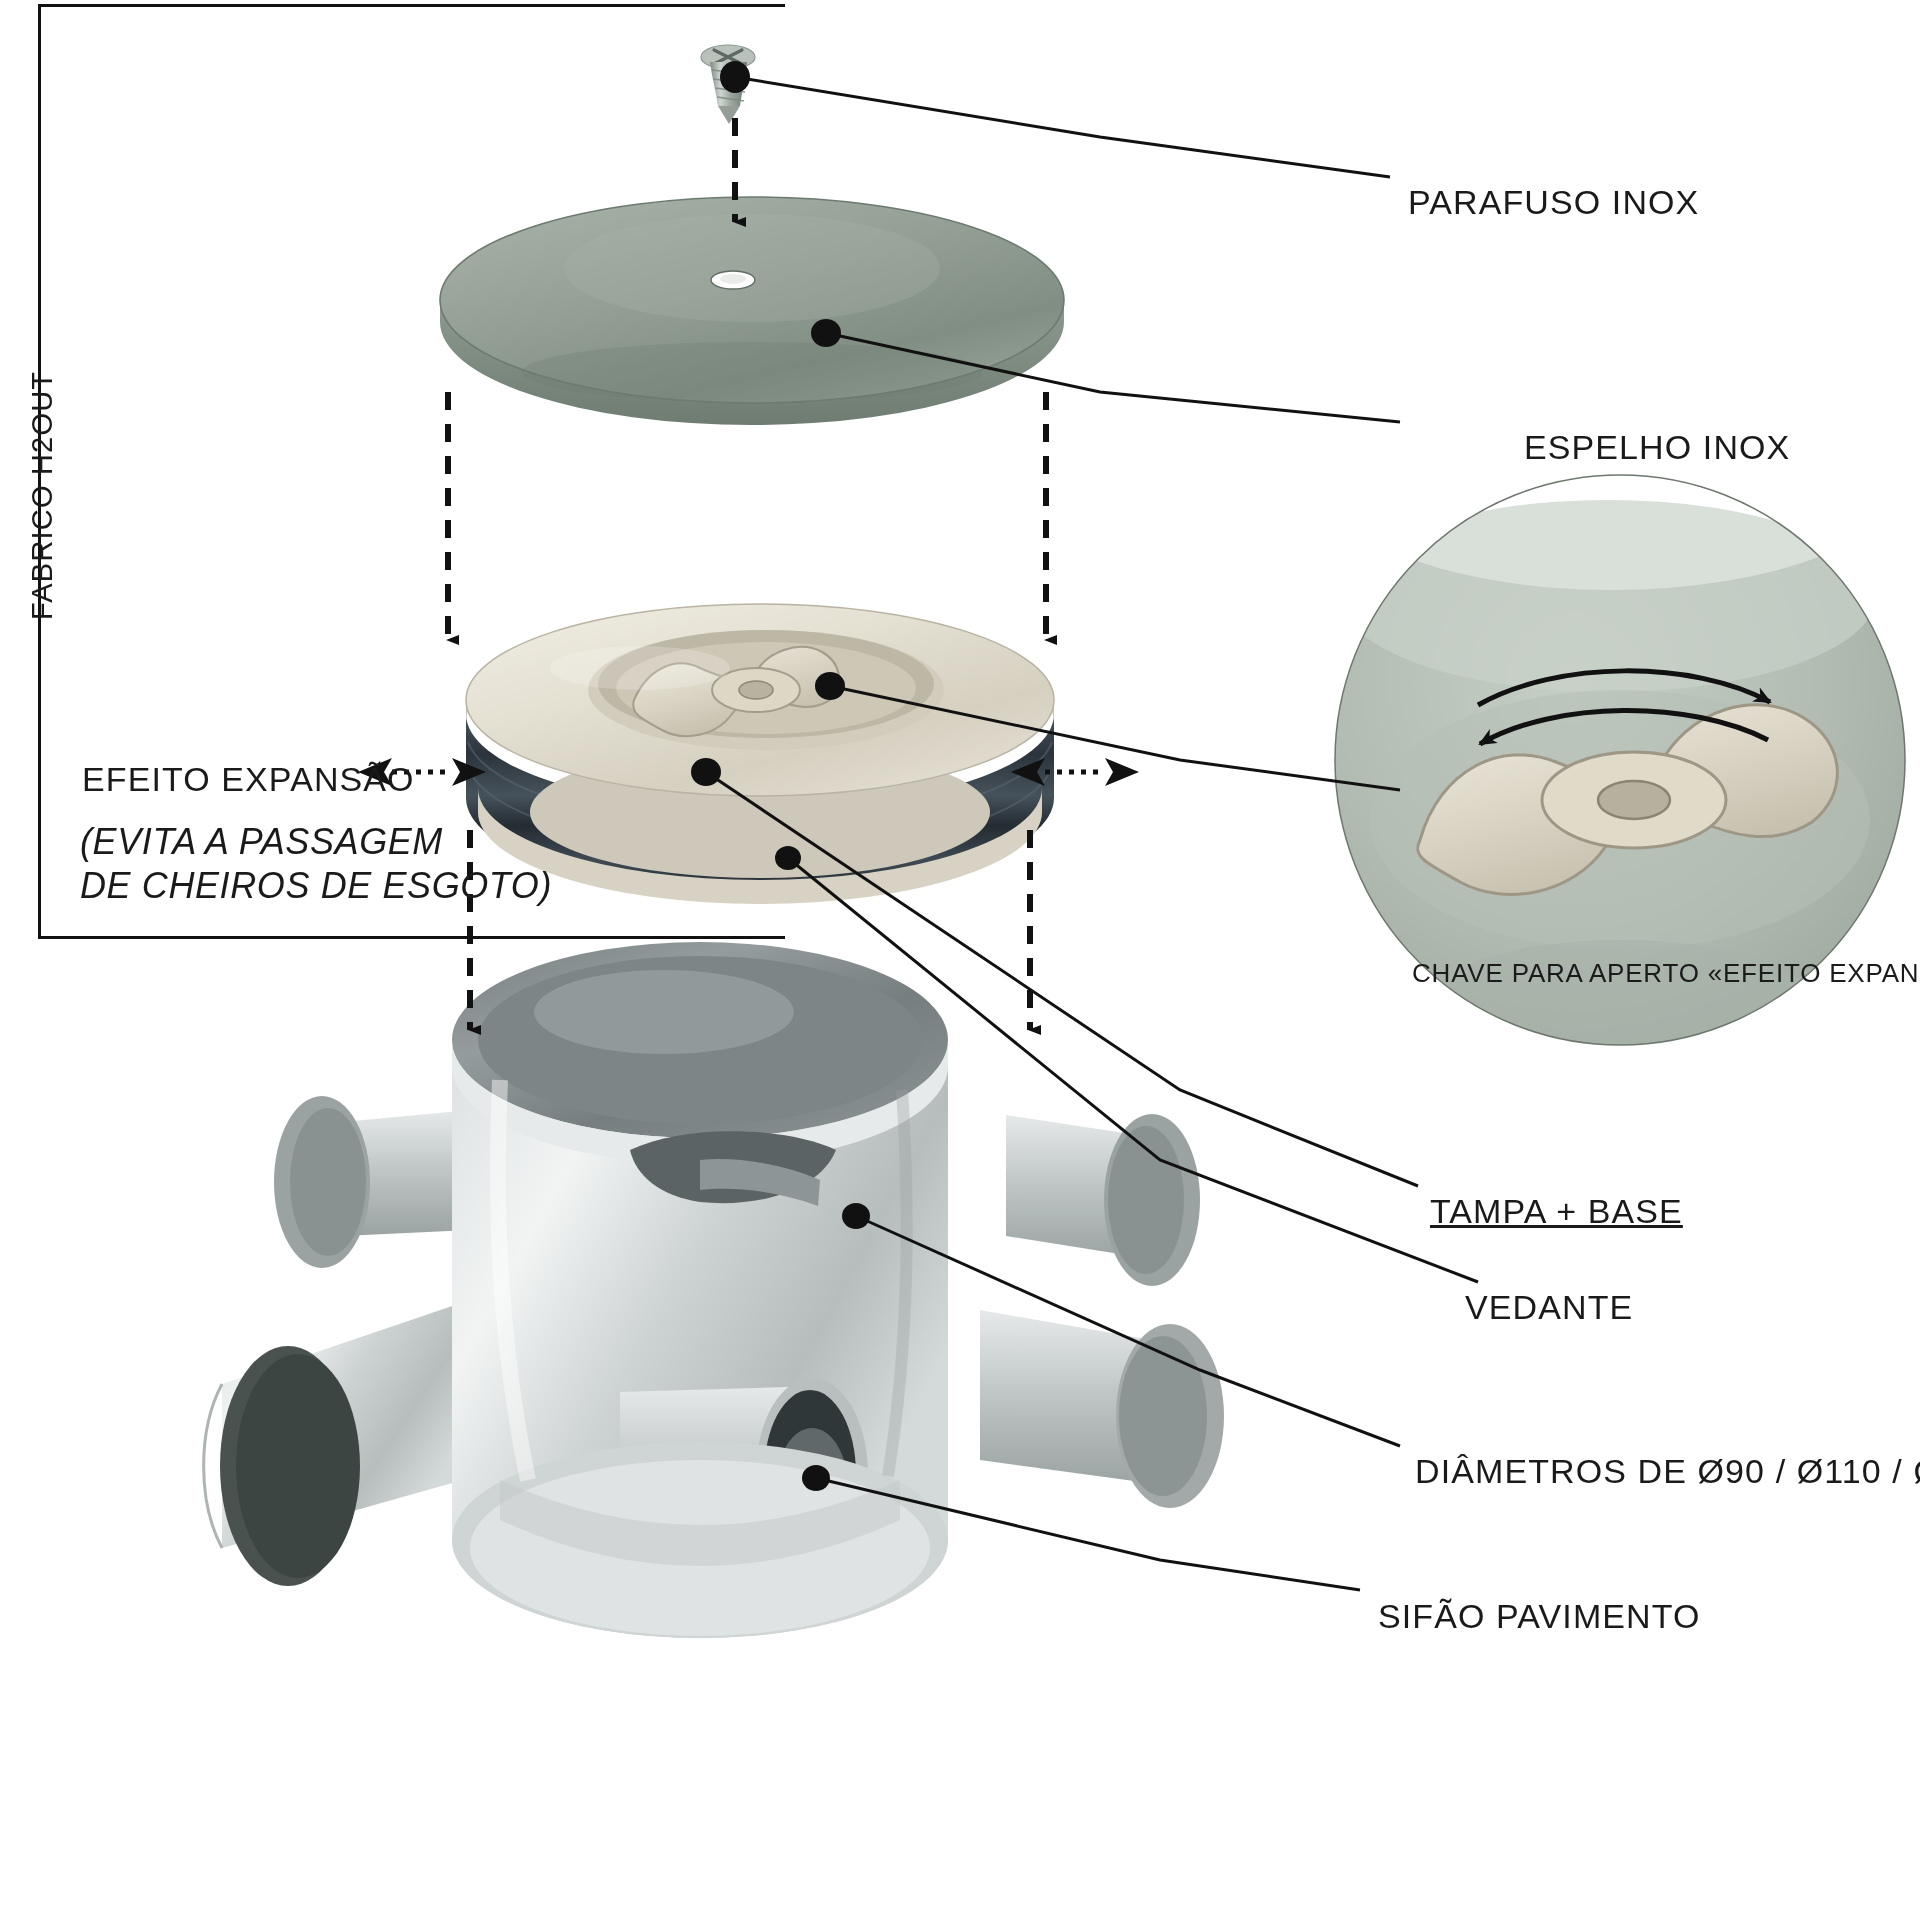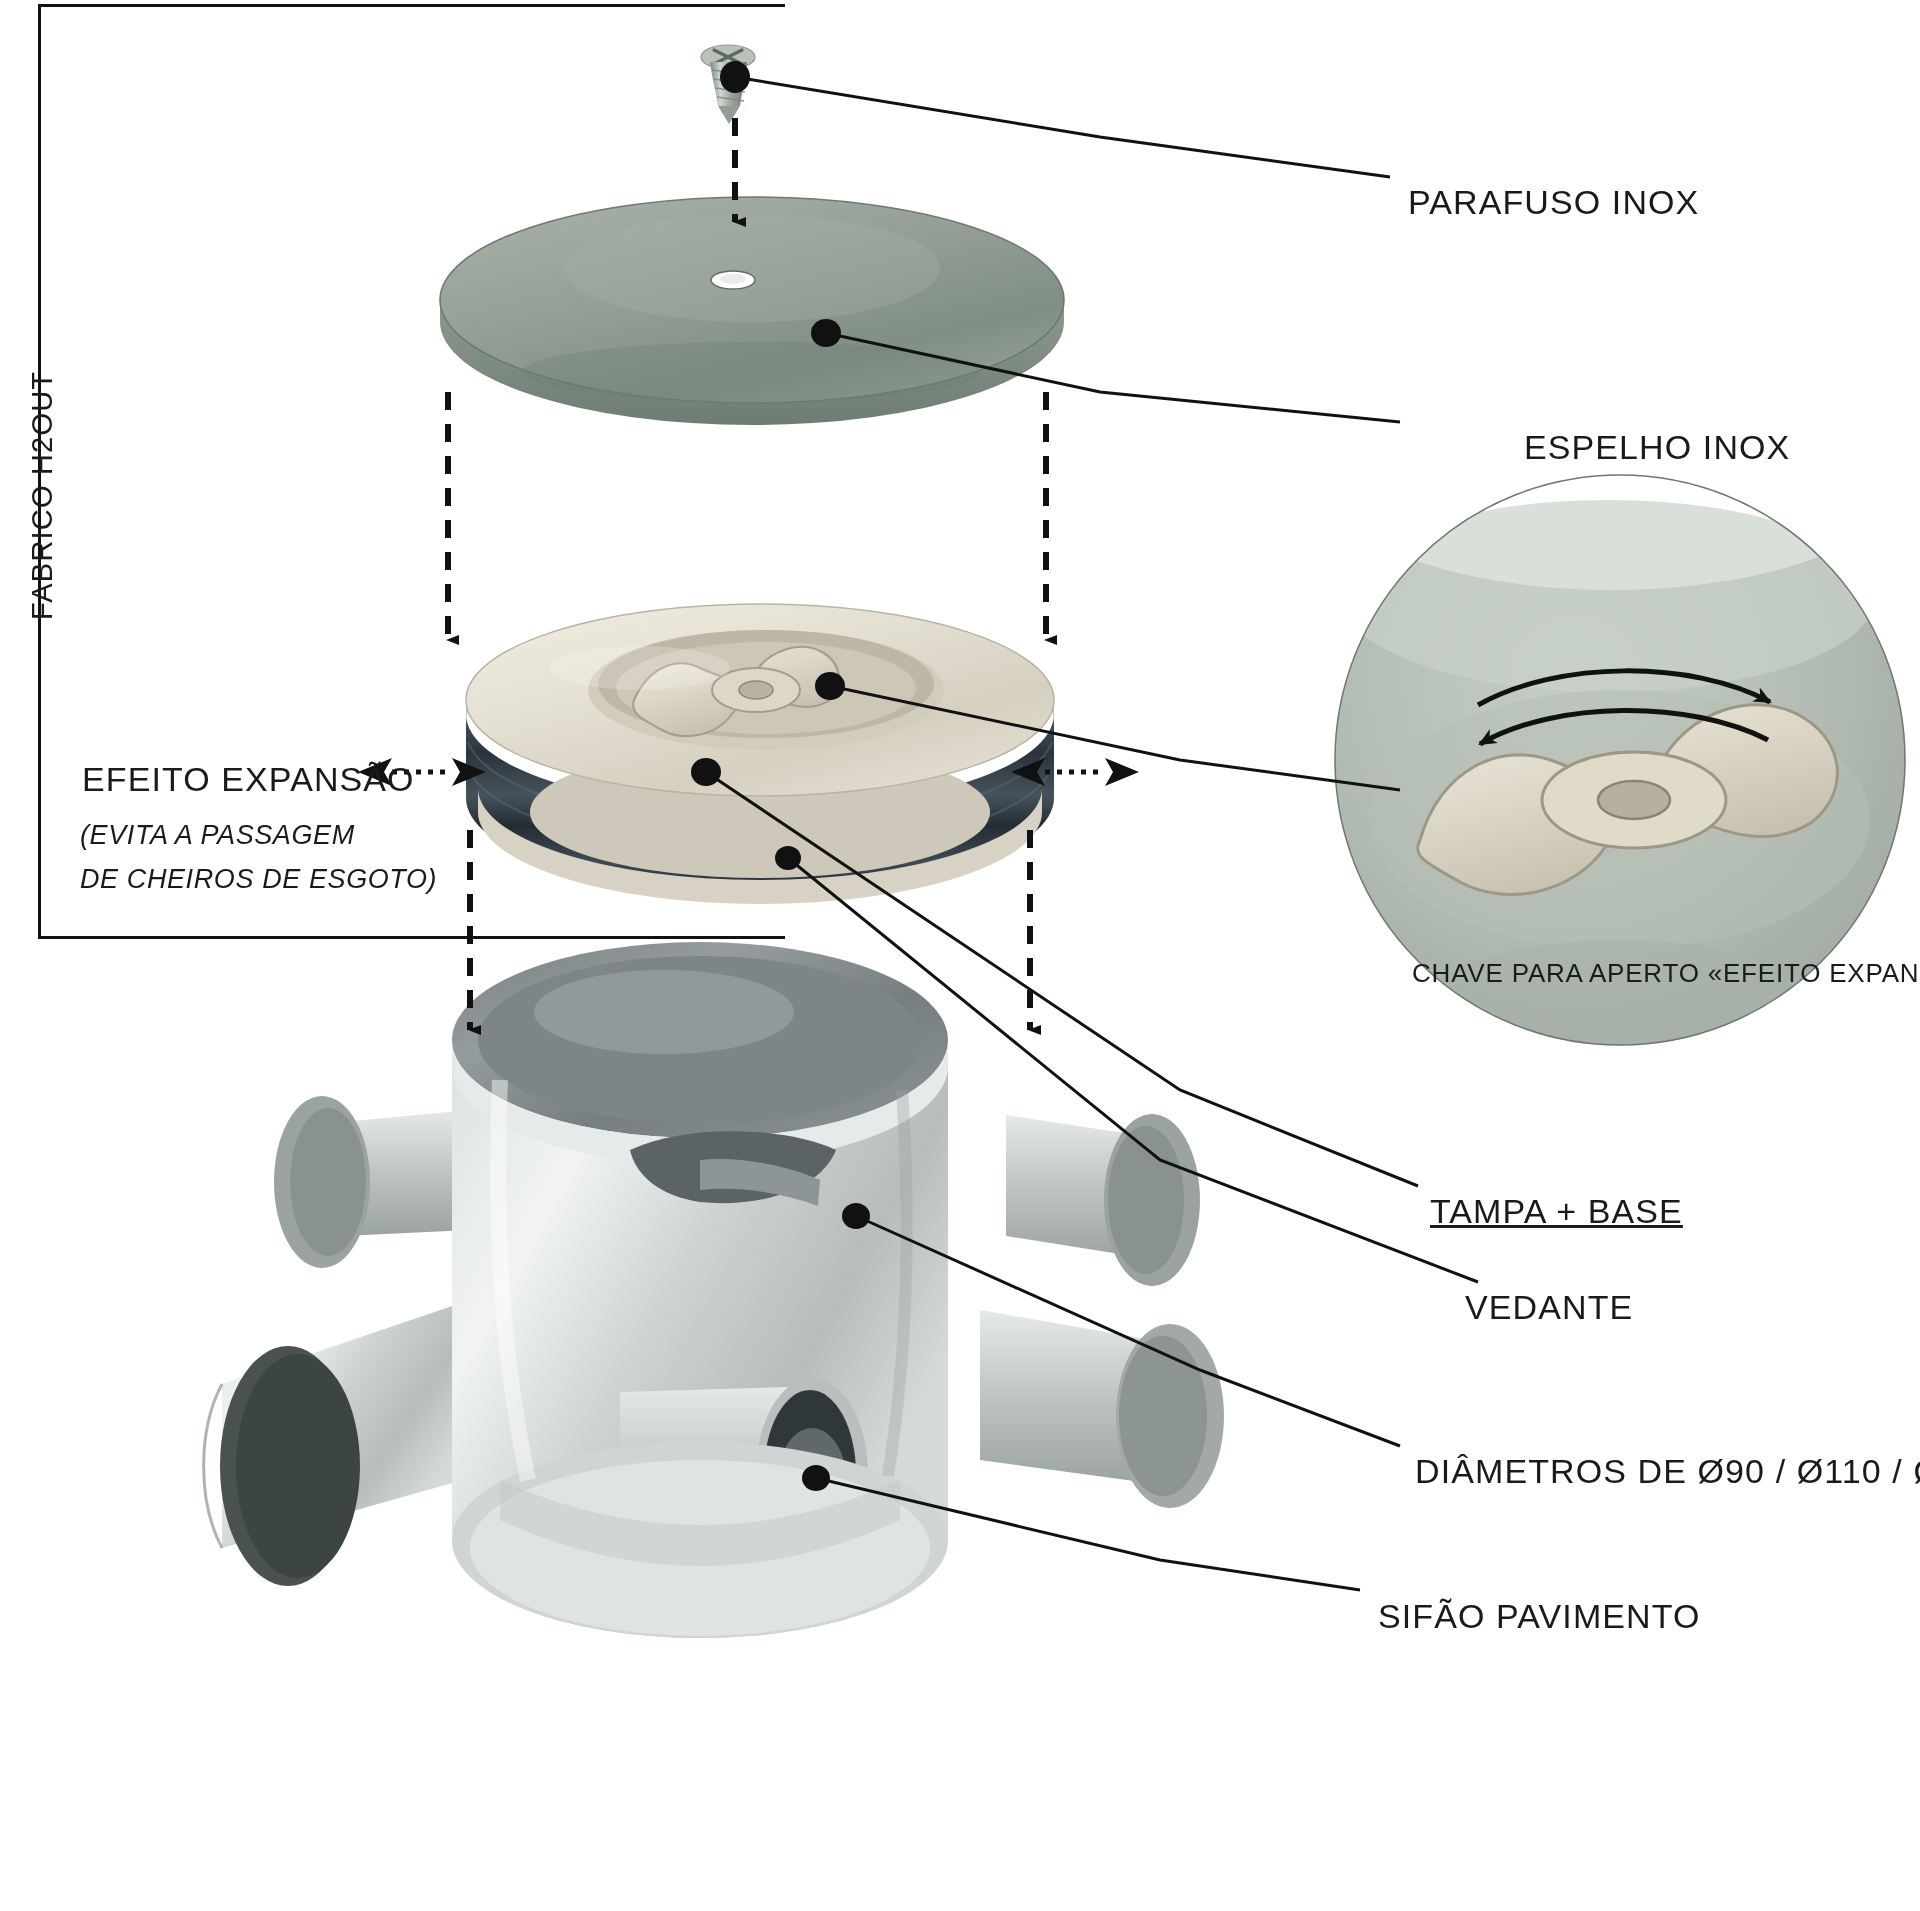--- a/index.html
+++ b/index.html
@@ -1,20 +1,20 @@
 <!DOCTYPE html>
 <html><head>
 <meta charset="utf-8">
 <style>
   html,body{margin:0;padding:0;background:#ffffff;}
   body{width:1920px;height:1911px;position:relative;overflow:hidden;
        font-family:"Liberation Sans","DejaVu Sans",sans-serif;color:#111;}
   #stage{position:absolute;inset:0;width:1920px;height:1911px;}
   .lbl{position:absolute;font-size:34px;letter-spacing:1.1px;color:#1a1a1a;white-space:nowrap;}
-  .lbl-it{font-style:italic;font-size:27px;letter-spacing:0.6px;line-height:1.32;}
+  .lbl-it{font-style:italic;font-size:36px;letter-spacing:0.6px;line-height:1.32;}
   .vtitle{position:absolute;font-size:29px;letter-spacing:1.2px;color:#1a1a1a;
           transform-origin:0 0;transform:rotate(-90deg);white-space:nowrap;}
   .framebox{position:absolute;border:3px solid #111;border-right:none;background:transparent;}
   svg.ov{position:absolute;left:0;top:0;width:1920px;height:1911px;overflow:visible;pointer-events:none;}
   .insetcap{position:absolute;font-size:26px;letter-spacing:0.8px;color:#1b1b1b;white-space:nowrap;}
 </style>
 </head>
 <body>
 
 <div id="stage">

